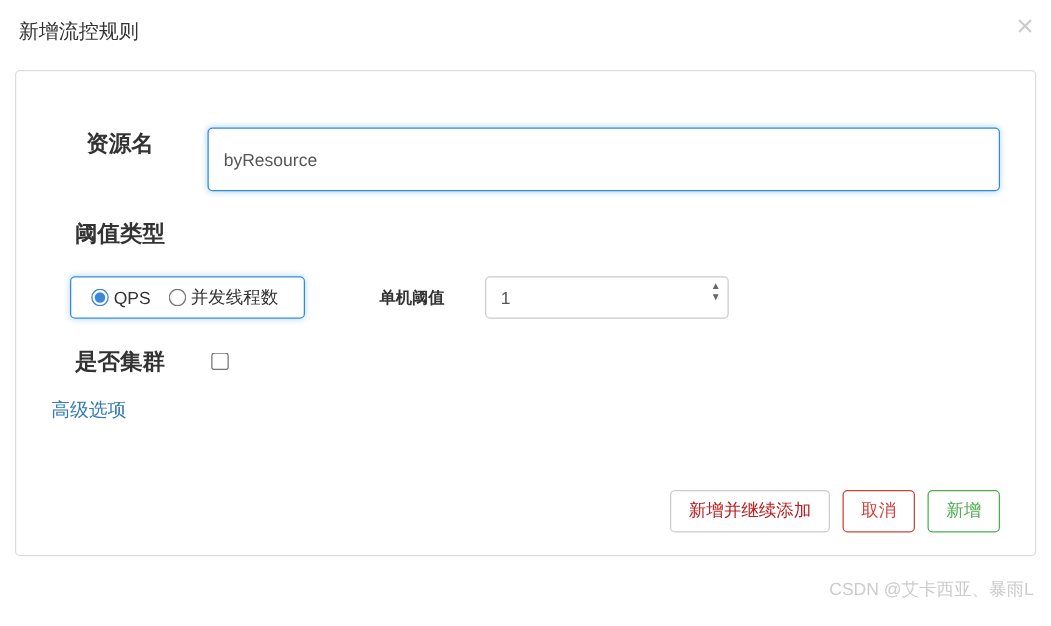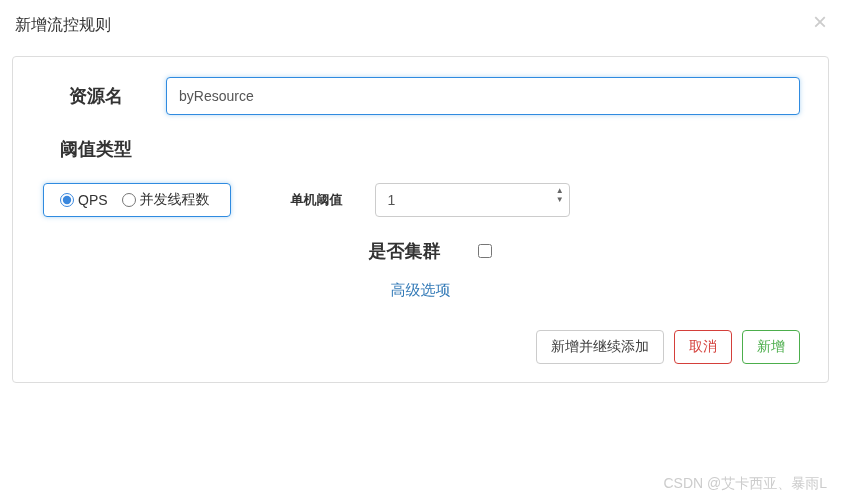--- a/index.html
+++ b/index.html
@@ -54,43 +54,44 @@
       color: #333;
       font-size: 18px;
       flex-shrink: 0;
     }
     .form-control-wrap {
       flex: 1;
       margin-left: 15px;
     }
     .input-text {
       width: 100%;
-      height: 38px;
+      height: 51px;
       padding: 6px 12px;
       border: 1px solid #2f8be0;
       border-radius: 4px;
       font-size: 14px;
       color: #555;
       outline: none;
       box-shadow: 0 0 5px rgba(62,152,225,0.4);
+      margin-top: 25px;
     }
     .threshold-row {
       display: flex;
       align-items: center;
       margin-bottom: 22px;
     }
     .radio-group {
       display: flex;
       align-items: center;
       gap: 14px;
       border: 1px solid #2f8be0;
       border-radius: 4px;
       padding: 7px 20px 7px 16px;
       box-shadow: 0 0 5px rgba(62,152,225,0.4);
-      margin-left: 2px;
+      margin-left: 15px;
     }
     .radio-item {
       display: flex;
       align-items: center;
       gap: 4px;
       cursor: pointer;
     }
     .radio-item input[type="radio"] {
       width: 14px;
       height: 14px;
@@ -127,31 +128,30 @@
     .spinner span {
       font-size: 8px;
       color: #666;
       line-height: 1;
       cursor: pointer;
     }
     .cluster-row {
       display: flex;
       align-items: center;
       margin-bottom: 18px;
-      justify-content: center;
     }
     .cluster-checkbox {
       margin-left: 18px;
       width: 14px;
       height: 14px;
     }
     .advanced-row {
-      text-align: center;
+      text-align: left;
       margin-top: 8px;
-      margin-bottom: 24px;
+      margin-bottom: 48px;
     }
     .advanced-link {
       color: #337ab7;
       font-size: 15px;
       cursor: pointer;
     }
     .footer-buttons {
       display: flex;
       justify-content: flex-end;
       gap: 10px;
@@ -159,33 +159,33 @@
     }
     .btn {
       padding: 7px 14px;
       border-radius: 4px;
       font-size: 14px;
       cursor: pointer;
       background: #fff;
     }
     .btn-default {
       border: 1px solid #ccc;
-      color: #404040;
+      color: #b91c1c;
     }
     .btn-success {
       border: 1px solid #4cae4c;
       color: #4cae4c;
     }
     .btn-danger {
       border: 1px solid #d43f3a;
       color: #d43f3a;
     }
     .watermark {
       position: absolute;
-      bottom: 8px;
+      bottom: 20px;
       right: 14px;
       color: #ccc;
       font-size: 14px;
     }
   </style>
 </head>
 <body>
 
 <div class="modal-header">
   <div class="modal-title">新增流控规则</div>

